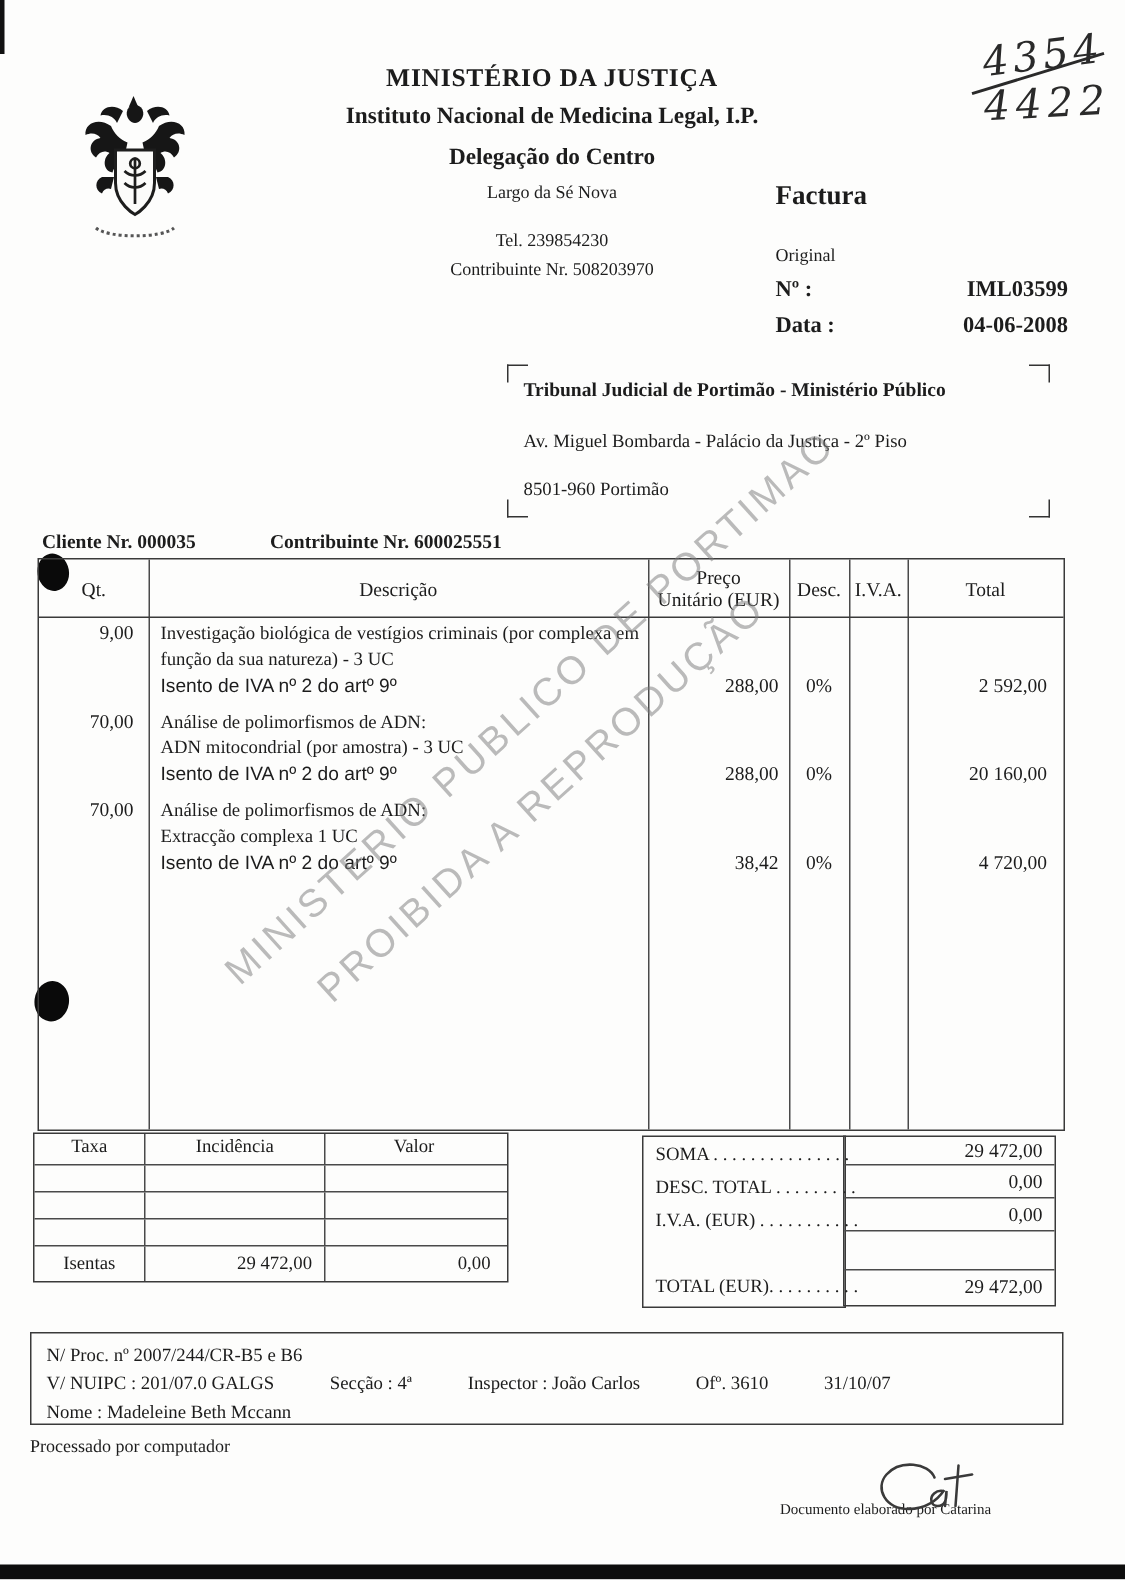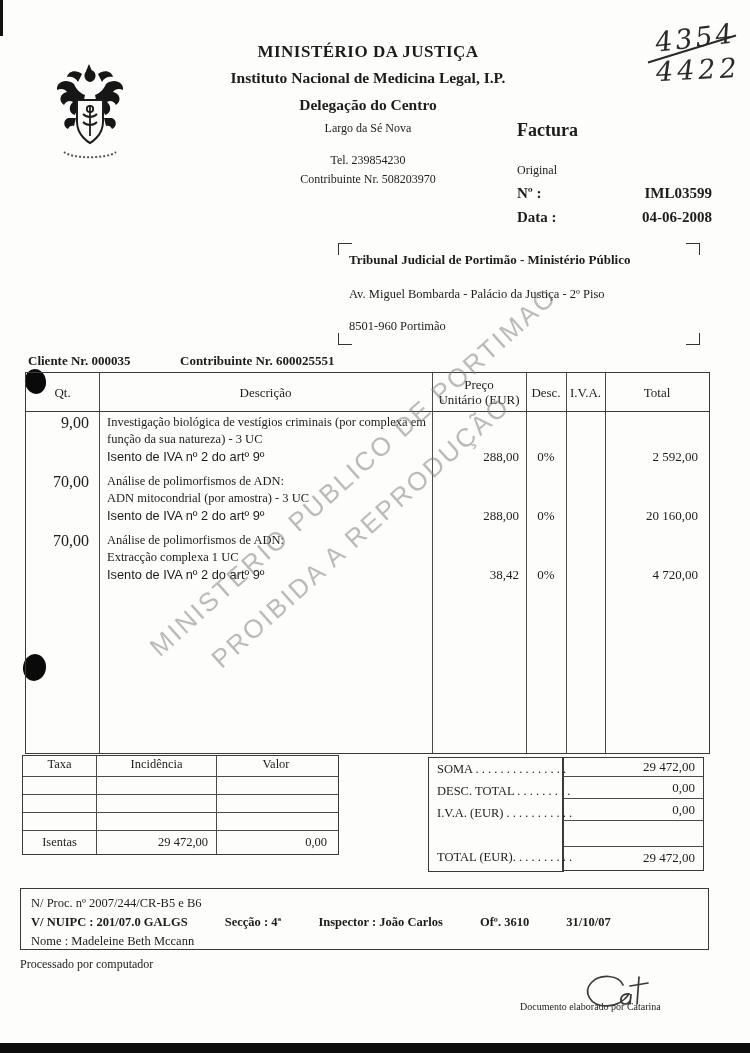--- a/index.html
+++ b/index.html
@@ -58,21 +58,21 @@
                  border:1.4px solid #3a3a3a; }
   .vline { position:absolute; top:0; bottom:0; width:1px; background:#4a4a4a; }
   .items-header { position:absolute; left:0; top:0; width:100%; height:38px;
                   border-bottom:1.4px solid #3a3a3a; display:grid;
                   grid-template-columns:73px 333px 94px 40px 39px 104px; }
   .items-header > div { display:flex; align-items:center; justify-content:center;
                         font-size:13px; text-align:center; line-height:15px; }
   .items-body { position:absolute; left:0; top:40px; width:100%; }
   .item-row { display:grid; grid-template-columns:73px 333px 94px 40px 39px 104px;
               padding:1px 0 7px 0; }
-  .cell-qty { text-align:right; padding-right:10px; font-size:16px; }
+  .cell-qty { text-align:right; padding-right:10px; font-size:13px; }
   .cell-desc { padding-left:8px; font-size:12.5px; line-height:17px; }
   .desc-line.sans { font-family:"Liberation Sans", sans-serif; font-size:12.8px; }
   .cell-price, .cell-total { align-self:end; text-align:right; padding-right:7px; font-size:13px; }
   .cell-total { padding-right:11px; }
   .cell-disc { align-self:end; text-align:center; font-size:13px; }
   .cell-vat { align-self:end; }
 
   
   .watermark { position:absolute; left:370px; top:490px; z-index:6; pointer-events:none;
                transform:translate(-50%,-50%) rotate(-42deg);
@@ -105,21 +105,21 @@
   .tv-1 { height:18px; border-bottom:1px solid #4a4a4a; }
   .tv-2 { height:21px; border-bottom:1px solid #4a4a4a; }
   .tv-3 { height:21px; border-bottom:1px solid #4a4a4a; }
   .tv-gap { height:25px; border-bottom:1px solid #4a4a4a; }
   .tv-5 { height:22px; }
 
   
   .case-box { position:absolute; left:20px; top:888px; width:689px; height:62px;
               border:1.3px solid #3a3a3a; padding:5px 10px; box-sizing:border-box;
               font-size:12.5px; line-height:19px; }
-  .case-l2 span { margin-right:34px;font-weight:bold; }
+  .case-l2 span { margin-right:34px; }
   .case-l2 span:last-child { margin-right:0; }
 
   
   .footer-left { position:absolute; left:20px; top:957px; font-size:12px; }
   .footer-right { position:absolute; left:520px; top:1001px; font-size:10px; }
   .signature { position:absolute; left:583px; top:972px; }
 </style>
 </head>
 <body>
 

